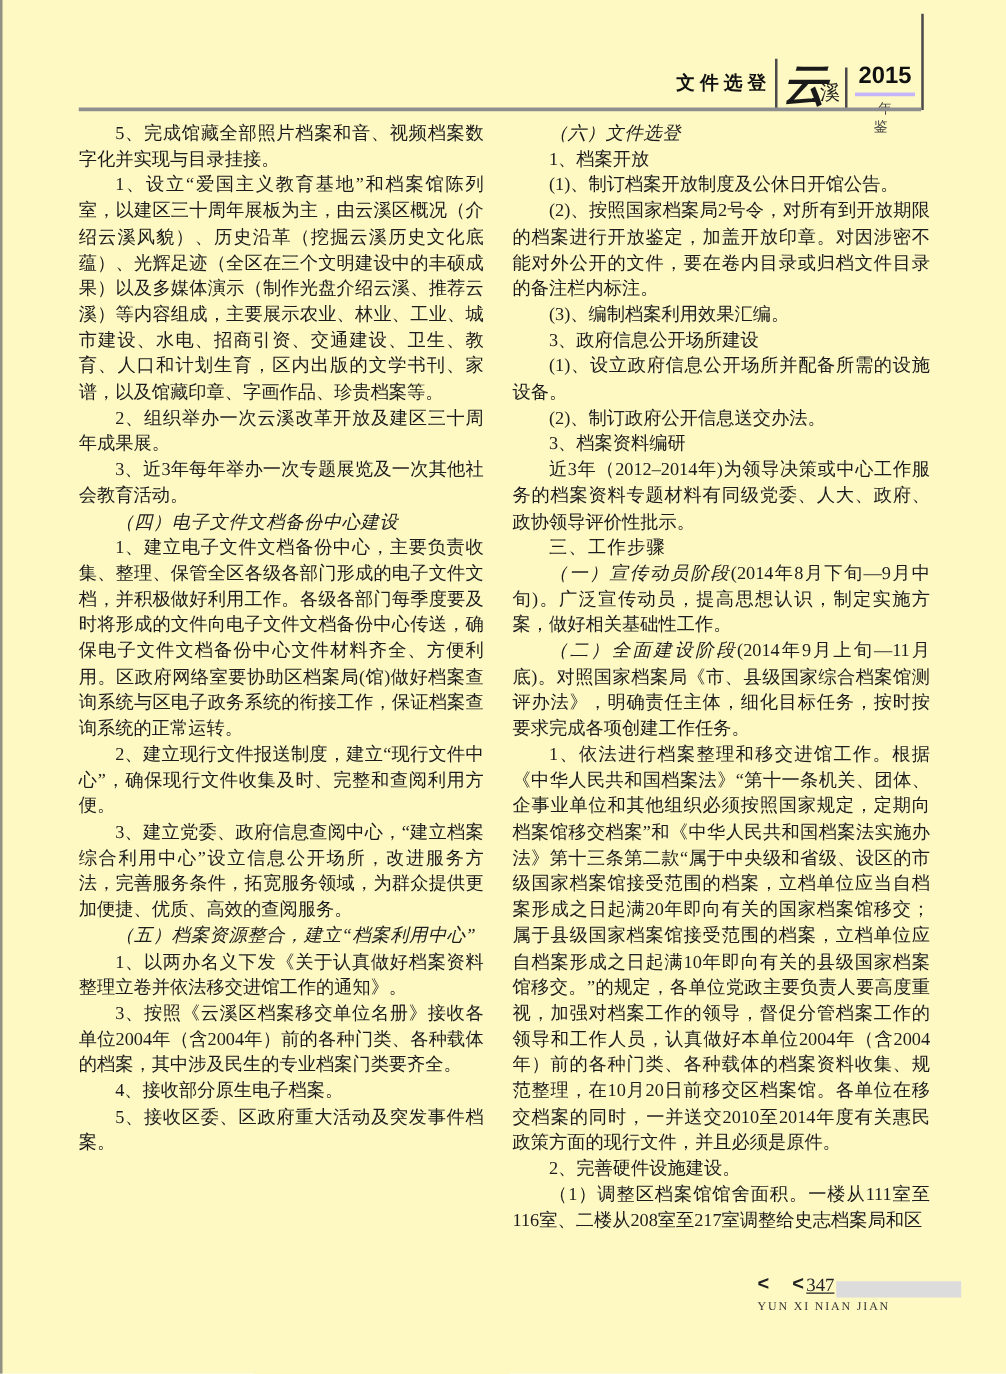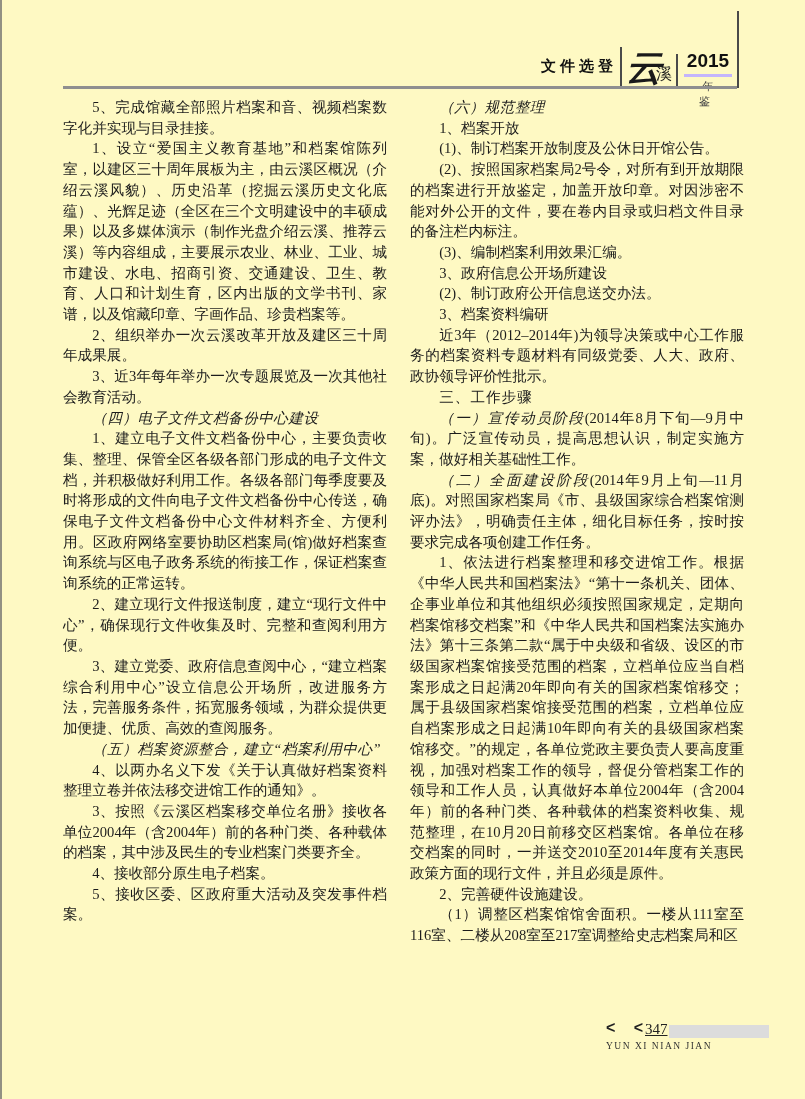--- a/index.html
+++ b/index.html
@@ -97,32 +97,33 @@
   <div class="col col-left">
       <p class="para body">5、完成馆藏全部照片档案和音、视频档案数字化并实现与目录挂接。</p>
       <p class="para body">1、设立“爱国主义教育基地”和档案馆陈列室，以建区三十周年展板为主，由云溪区概况（介绍云溪风貌）、历史沿革（挖掘云溪历史文化底蕴）、光辉足迹（全区在三个文明建设中的丰硕成果）以及多媒体演示（制作光盘介绍云溪、推荐云溪）等内容组成，主要展示农业、林业、工业、城市建设、水电、招商引资、交通建设、卫生、教育、人口和计划生育，区内出版的文学书刊、家谱，以及馆藏印章、字画作品、珍贵档案等。</p>
       <p class="para body">2、组织举办一次云溪改革开放及建区三十周年成果展。</p>
       <p class="para body">3、近3年每年举办一次专题展览及一次其他社会教育活动。</p>
       <p class="para kai">（四）电子文件文档备份中心建设</p>
       <p class="para body">1、建立电子文件文档备份中心，主要负责收集、整理、保管全区各级各部门形成的电子文件文档，并积极做好利用工作。各级各部门每季度要及时将形成的文件向电子文件文档备份中心传送，确保电子文件文档备份中心文件材料齐全、方便利用。区政府网络室要协助区档案局(馆)做好档案查询系统与区电子政务系统的衔接工作，保证档案查询系统的正常运转。</p>
       <p class="para body">2、建立现行文件报送制度，建立“现行文件中心”，确保现行文件收集及时、完整和查阅利用方便。</p>
       <p class="para body">3、建立党委、政府信息查阅中心，“建立档案综合利用中心”设立信息公开场所，改进服务方法，完善服务条件，拓宽服务领域，为群众提供更加便捷、优质、高效的查阅服务。</p>
       <p class="para kai">（五）档案资源整合，建立“档案利用中心”</p>
-      <p class="para body">4、以两办名义下发《关于认真做好档案资料整理立卷并依法移交进馆工作的通知》。</p>
+      <p class="para body">1、以两办名义下发《关于认真做好档案资料整理立卷并依法移交进馆工作的通知》。</p>
       <p class="para body">3、按照《云溪区档案移交单位名册》接收各单位2004年（含2004年）前的各种门类、各种载体的档案，其中涉及民生的专业档案门类要齐全。</p>
       <p class="para body">4、接收部分原生电子档案。</p>
       <p class="para body">5、接收区委、区政府重大活动及突发事件档案。</p>
     </div>
   <div class="col col-right">
-      <p class="para kai">（六）规范整理</p>
+      <p class="para kai">（六）文件选登</p>
       <p class="para body">1、档案开放</p>
       <p class="para body">(1)、制订档案开放制度及公休日开馆公告。</p>
       <p class="para body">(2)、按照国家档案局2号令，对所有到开放期限的档案进行开放鉴定，加盖开放印章。对因涉密不能对外公开的文件，要在卷内目录或归档文件目录的备注栏内标注。</p>
       <p class="para body">(3)、编制档案利用效果汇编。</p>
       <p class="para body">3、政府信息公开场所建设</p>
+      <p class="para body">(1)、设立政府信息公开场所并配备所需的设施设备。</p>
       <p class="para body">(2)、制订政府公开信息送交办法。</p>
       <p class="para body">3、档案资料编研</p>
       <p class="para body">近3年（2012–2014年)为领导决策或中心工作服务的档案资料专题材料有同级党委、人大、政府、政协领导评价性批示。</p>
       <p class="para bold">三、工作步骤</p>
       <p class="para body"><span class="kai-lead">（一）宣传动员阶段</span>(2014年8月下旬—9月中旬)。广泛宣传动员，提高思想认识，制定实施方案，做好相关基础性工作。</p>
       <p class="para body"><span class="kai-lead">（二）全面建设阶段</span>(2014年9月上旬—11月底)。对照国家档案局《市、县级国家综合档案馆测评办法》，明确责任主体，细化目标任务，按时按要求完成各项创建工作任务。</p>
       <p class="para body">1、依法进行档案整理和移交进馆工作。根据《中华人民共和国档案法》“第十一条机关、团体、企事业单位和其他组织必须按照国家规定，定期向档案馆移交档案”和《中华人民共和国档案法实施办法》第十三条第二款“属于中央级和省级、设区的市级国家档案馆接受范围的档案，立档单位应当自档案形成之日起满20年即向有关的国家档案馆移交；属于县级国家档案馆接受范围的档案，立档单位应自档案形成之日起满10年即向有关的县级国家档案馆移交。”的规定，各单位党政主要负责人要高度重视，加强对档案工作的领导，督促分管档案工作的领导和工作人员，认真做好本单位2004年（含2004年）前的各种门类、各种载体的档案资料收集、规范整理，在10月20日前移交区档案馆。各单位在移交档案的同时，一并送交2010至2014年度有关惠民政策方面的现行文件，并且必须是原件。</p>
       <p class="para body">2、完善硬件设施建设。</p>
       <p class="para body">（1）调整区档案馆馆舍面积。一楼从111室至116室、二楼从208室至217室调整给史志档案局和区</p>
     </div>

